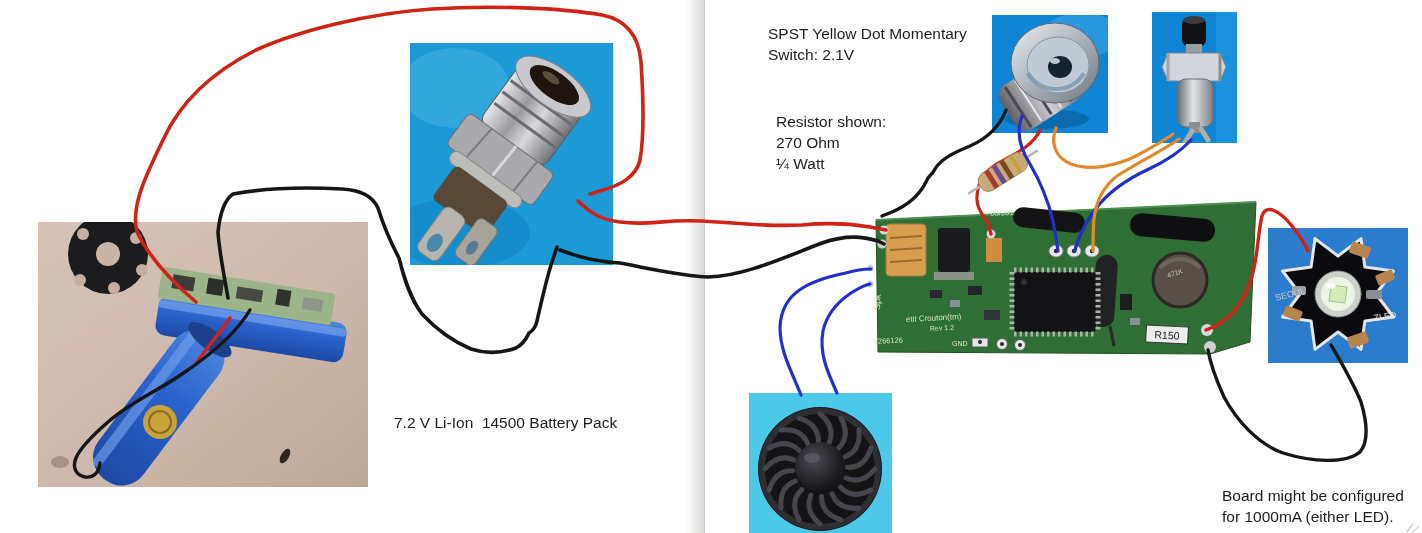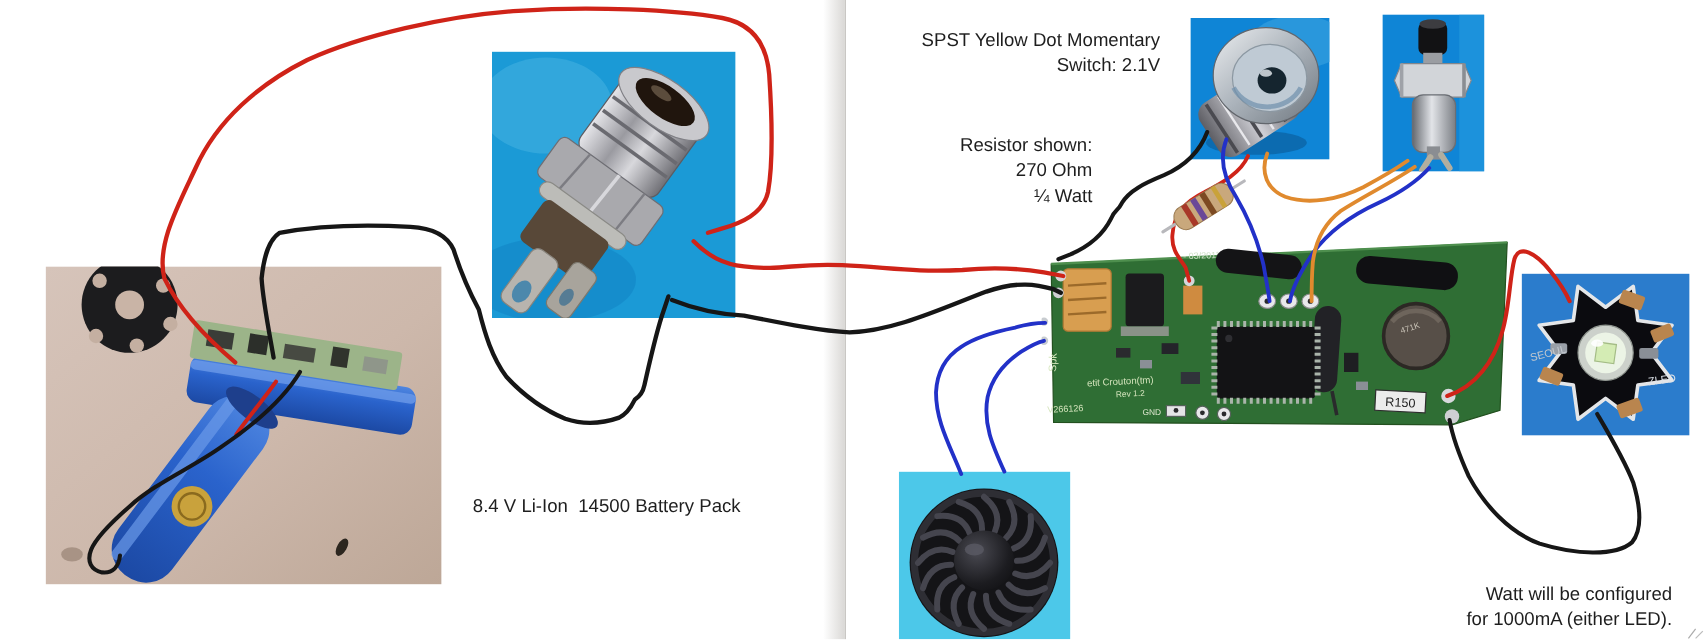--- a/index.html
+++ b/index.html
@@ -1,20 +1,20 @@
 <!DOCTYPE html>
 <html><head>
 <meta charset="utf-8">
 <style>
   html,body{margin:0;padding:0;background:#ffffff;}
   .canvas{position:relative;width:1422px;height:533px;background:#ffffff;overflow:hidden;
           font-family:"Liberation Sans",sans-serif;color:#1f1f1f;}
   .photo{position:absolute;}
   .photo svg{display:block;}
-  .note{position:absolute;font-size:15.5px;line-height:21px;white-space:pre-line;color:#1e1e1e;z-index:6;text-align:right;}
+  .note{position:absolute;font-size:15.5px;line-height:21px;white-space:pre-line;color:#1e1e1e;z-index:6;}
   #wires{position:absolute;left:0;top:0;z-index:5;pointer-events:none;}
   .divider{position:absolute;top:0;height:533px;z-index:1;}
   .corner-mark{position:absolute;z-index:6;}
 </style>
 </head>
 <body>
 
 <div class="canvas">
 
   <div class="divider" style="left:686px;width:18px;background:linear-gradient(to right,rgba(220,218,215,0),rgba(205,203,200,.75));"></div>
@@ -344,25 +344,25 @@
     <path d="M801,395 C792,372 780,352 780,327 C781,307 790,296 801,289 C813,281 831,276 846,273 C856,270 864,269 871,269" stroke-width="3.2" stroke="#2231c8"></path>
     <path d="M837,393 C827,371 819,353 823,331 C827,313 839,301 851,293 C859,288 865,285 870,284" stroke-width="3.2" stroke="#2231c8"></path>
 
     <path d="M1206,330 C1230,322 1245,301 1252,276 C1258,256 1258,231 1262,216 C1266,203 1280,211 1292,226 C1300,236 1305,244 1308,251" stroke-width="3.4" stroke="#cf2318"></path>
 
     <path d="M1331,345 C1341,362 1353,382 1361,402 C1367,422 1369,441 1360,452 C1346,464 1312,462 1283,453 C1258,444 1237,421 1224,397 C1215,377 1210,362 1208,350" stroke-width="3.4" stroke="#161616"></path>
   </svg>
 
   <div class="note" style="left:768px;top:23px;">SPST Yellow Dot Momentary
 Switch: 2.1V</div>
-  <div class="note" style="left:776px;top:111px;margin-left:24px;">Resistor shown:
+  <div class="note" style="left:776px;top:111px;">Resistor shown:
 270 Ohm
 ¼ Watt</div>
-  <div class="note" style="left:394px;top:412px;white-space:pre;">8.4 V Li-Ion  14500 Battery Pack</div>
-  <div class="note" style="left:1222px;top:485px;">Watt will be configured
+  <div class="note" style="left:394px;top:412px;white-space:pre;">7.2 V Li-Ion  14500 Battery Pack</div>
+  <div class="note" style="left:1222px;top:485px;">Board might be configured
 for 1000mA (either LED).</div>
 
   <svg class="corner-mark" style="left:1404px;top:522px;" width="18" height="11">
     <line x1="3" y1="10" x2="9" y2="2" stroke="#aaa" stroke-width="1"></line>
     <line x1="9" y1="10" x2="15" y2="4" stroke="#bbb" stroke-width="1"></line>
   </svg>
 
 </div>
 
 </body></html>

